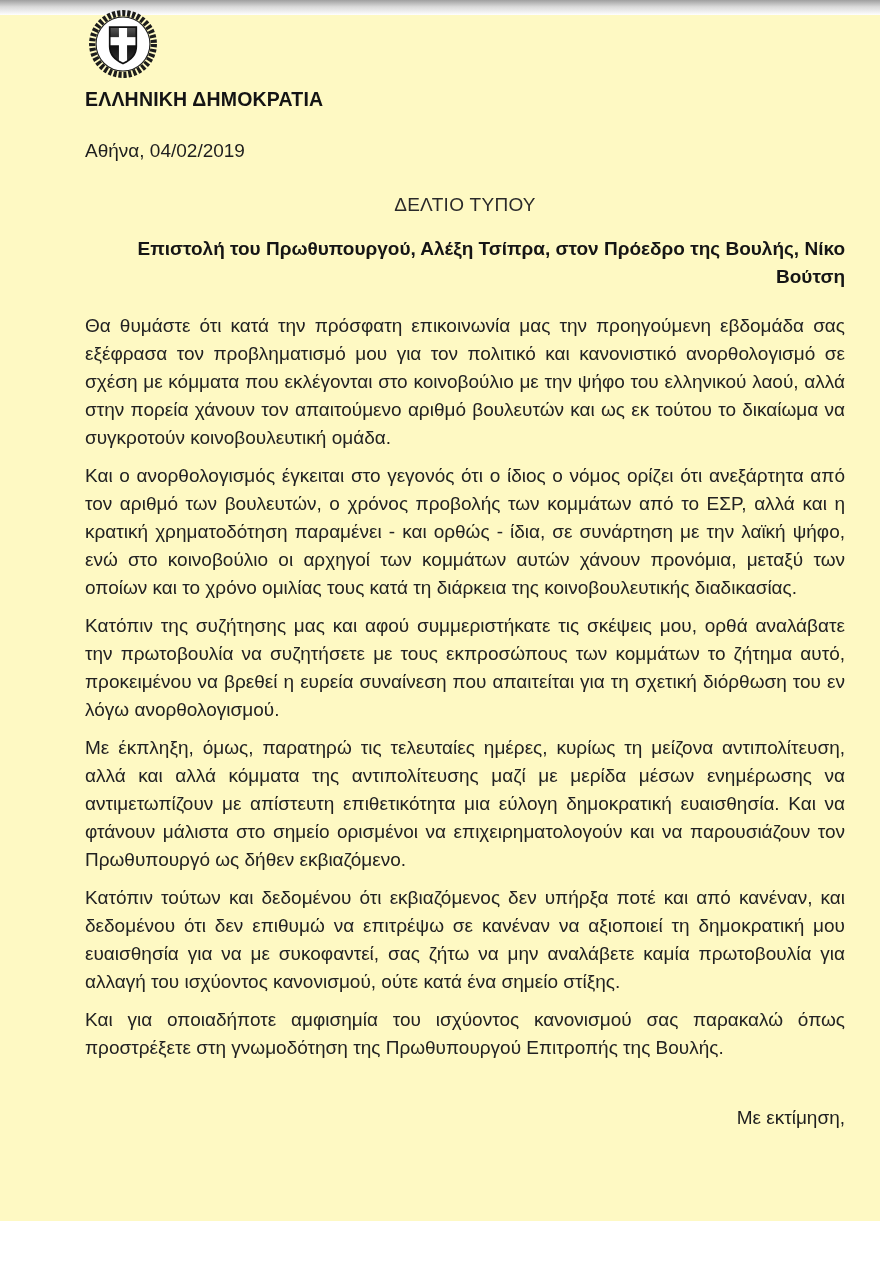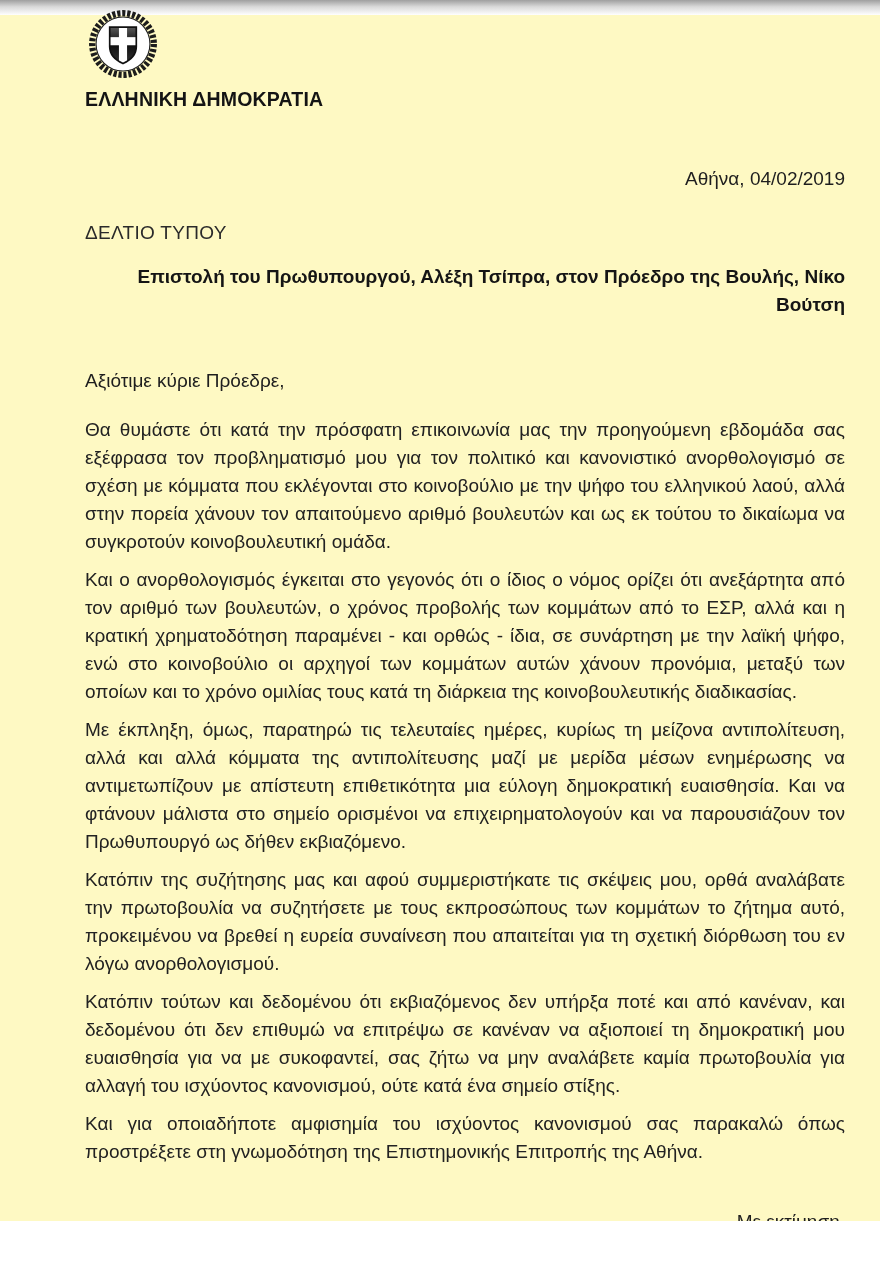--- a/index.html
+++ b/index.html
@@ -41,26 +41,25 @@
   }
   .org {
     margin-top: 7px;
     font-weight: bold;
     font-size: 19.5px;
     line-height: 27px;
     color: #141414;
     letter-spacing: 0.2px;
   }
   .dateline {
-    margin-top: 52px;
-    text-align: right;
+    margin-top: 24px;
   }
   .doctype {
     margin-top: 26px;
-    text-align: left;
+    text-align: center;
     letter-spacing: 0.3px;
     color: #2a2a2a;
   }
   .title {
     margin-top: 16px;
     text-align: right;
     font-weight: bold;
     color: #151515;
   }
   .salutation {
@@ -113,27 +112,26 @@
       </span>
       <div class="org">ΕΛΛΗΝΙΚΗ ΔΗΜΟΚΡΑΤΙΑ</div>
     </div>
 
     <div class="dateline">Αθήνα, 04/02/2019</div>
 
     <div class="doctype">ΔΕΛΤΙΟ ΤΥΠΟΥ</div>
 
     <div class="title">Επιστολή του Πρωθυπουργού, Αλέξη Τσίπρα, στον Πρόεδρο της Βουλής, Νίκο Βούτση</div>
 
-    <div class="salutation">Αξιότιμε κύριε Πρόεδρε,</div>
 
     <div class="body-text">
       <p>Θα θυμάστε ότι κατά την πρόσφατη επικοινωνία μας την προηγούμενη εβδομάδα σας εξέφρασα τον προβληματισμό μου για τον πολιτικό και κανονιστικό ανορθολογισμό σε σχέση με κόμματα που εκλέγονται στο κοινοβούλιο με την ψήφο του ελληνικού λαού, αλλά στην πορεία χάνουν τον απαιτούμενο αριθμό βουλευτών και ως εκ τούτου το δικαίωμα να συγκροτούν κοινοβουλευτική ομάδα.</p>
       <p>Και ο ανορθολογισμός έγκειται στο γεγονός ότι ο ίδιος ο νόμος ορίζει ότι ανεξάρτητα από τον αριθμό των βουλευτών, ο χρόνος προβολής των κομμάτων από το ΕΣΡ, αλλά και η κρατική χρηματοδότηση παραμένει - και ορθώς - ίδια, σε συνάρτηση με την λαϊκή ψήφο, ενώ στο κοινοβούλιο οι αρχηγοί των κομμάτων αυτών χάνουν προνόμια, μεταξύ των οποίων και το χρόνο ομιλίας τους κατά τη διάρκεια της κοινοβουλευτικής διαδικασίας.</p>
+      <p>Κατόπιν της συζήτησης μας και αφού συμμεριστήκατε τις σκέψεις μου, ορθά αναλάβατε την πρωτοβουλία να συζητήσετε με τους εκπροσώπους των κομμάτων το ζήτημα αυτό, προκειμένου να βρεθεί η ευρεία συναίνεση που απαιτείται για τη σχετική διόρθωση του εν λόγω ανορθολογισμού.</p>
       <p>Με έκπληξη, όμως, παρατηρώ τις τελευταίες ημέρες, κυρίως τη μείζονα αντιπολίτευση, αλλά και αλλά κόμματα της αντιπολίτευσης μαζί με μερίδα μέσων ενημέρωσης να αντιμετωπίζουν με απίστευτη επιθετικότητα μια εύλογη δημοκρατική ευαισθησία. Και να φτάνουν μάλιστα στο σημείο ορισμένοι να επιχειρηματολογούν και να παρουσιάζουν τον Πρωθυπουργό ως δήθεν εκβιαζόμενο.</p>
-      <p>Κατόπιν της συζήτησης μας και αφού συμμεριστήκατε τις σκέψεις μου, ορθά αναλάβατε την πρωτοβουλία να συζητήσετε με τους εκπροσώπους των κομμάτων το ζήτημα αυτό, προκειμένου να βρεθεί η ευρεία συναίνεση που απαιτείται για τη σχετική διόρθωση του εν λόγω ανορθολογισμού.</p>
       <p>Κατόπιν τούτων και δεδομένου ότι εκβιαζόμενος δεν υπήρξα ποτέ και από κανέναν, και δεδομένου ότι δεν επιθυμώ να επιτρέψω σε κανέναν να αξιοποιεί τη δημοκρατική μου ευαισθησία για να με συκοφαντεί, σας ζήτω να μην αναλάβετε καμία πρωτοβουλία για αλλαγή του ισχύοντος κανονισμού, ούτε κατά ένα σημείο στίξης.</p>
-      <p>Και για οποιαδήποτε αμφισημία του ισχύοντος κανονισμού σας παρακαλώ όπως προστρέξετε στη γνωμοδότηση της Επιστημονικής Επιτροπής της Αθήνα.</p>
+      <p>Και για οποιαδήποτε αμφισημία του ισχύοντος κανονισμού σας παρακαλώ όπως προστρέξετε στη γνωμοδότηση της Πρωθυπουργού Επιτροπής της Βουλής.</p>
     </div>
 
     <div class="closing">Με εκτίμηση,</div>
 
   </div>
 </div>
 
 </body></html>

